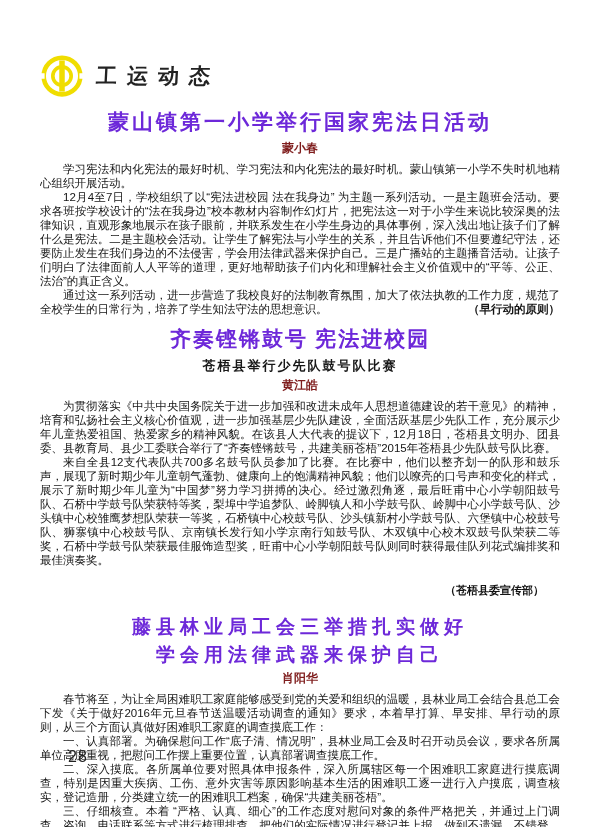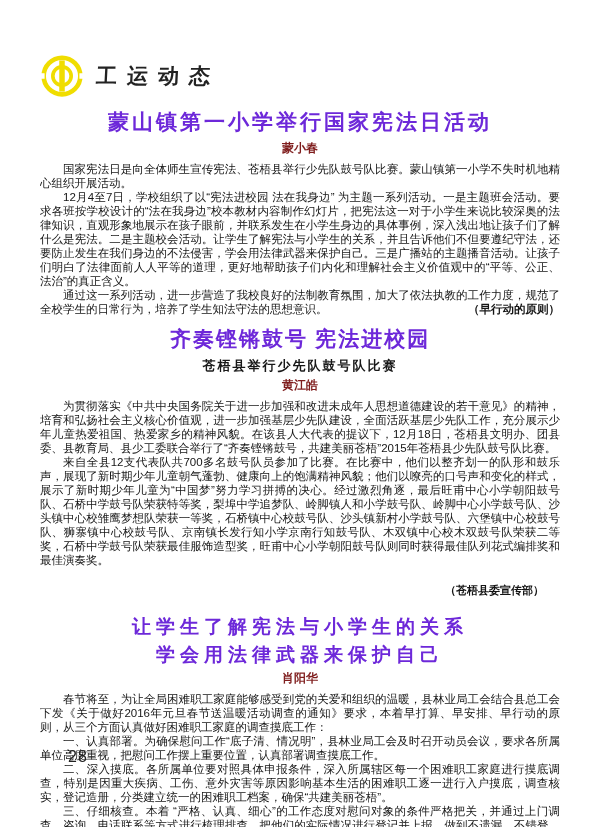--- a/index.html
+++ b/index.html
@@ -49,37 +49,37 @@
       <rect x="43" y="21" width="5" height="6" fill="#ffffff"></rect>
       <circle cx="24" cy="24" r="10" fill="none" stroke="#f0dd00" stroke-width="4"></circle>
       <rect x="21" y="7" width="6" height="34" fill="#f0dd00"></rect>
     </svg>
     <div class="masthead-title">工运动态</div>
   </div>
 
   <div>
     <div class="art-title t1">蒙山镇第一小学举行国家宪法日活动</div>
     <div class="author">蒙小春</div>
-    <p class="body-p">国家宪法日是向全体师生宣传宪法、苍梧县举行少先队鼓号队比赛。蒙山镇第一小学不失时机地精心组织开展活动。</p>
+    <p class="body-p">学习宪法和内化宪法的最好时机、学习宪法和内化宪法的最好时机。蒙山镇第一小学不失时机地精心组织开展活动。</p>
     <p class="body-p">12月4至7日，学校组织了以“宪法进校园 法在我身边” 为主题一系列活动。一是主题班会活动。要求各班按学校设计的“法在我身边”校本教材内容制作幻灯片，把宪法这一对于小学生来说比较深奥的法律知识，直观形象地展示在孩子眼前，并联系发生在小学生身边的具体事例，深入浅出地让孩子们了解什么是宪法。二是主题校会活动。让学生了解宪法与小学生的关系，并且告诉他们不但要遵纪守法，还要防止发生在我们身边的不法侵害，学会用法律武器来保护自己。三是广播站的主题播音活动。让孩子们明白了法律面前人人平等的道理，更好地帮助孩子们内化和理解社会主义价值观中的“平等、公正、法治”的真正含义。</p>
     <p class="body-p"><span>通过这一系列活动，进一步营造了我校良好的法制教育氛围，加大了依法执教的工作力度，规范了全校学生的日常行为，培养了学生知法守法的思想意识。</span><span class="attr">（早行动的原则）</span></p>
   </div>
 
   <div class="section">
     <div class="art-title t2">齐奏铿锵鼓号 宪法进校园</div>
     <div class="subtitle">苍梧县举行少先队鼓号队比赛</div>
     <div class="author">黄江皓</div>
     <p class="body-p">为贯彻落实《中共中央国务院关于进一步加强和改进未成年人思想道德建设的若干意见》的精神，培育和弘扬社会主义核心价值观，进一步加强基层少先队建设，全面活跃基层少先队工作，充分展示少年儿童热爱祖国、热爱家乡的精神风貌。在该县人大代表的提议下，12月18日，苍梧县文明办、团县委、县教育局、县少工委联合举行了“齐奏铿锵鼓号，共建美丽苍梧”2015年苍梧县少先队鼓号队比赛。</p>
     <p class="body-p">来自全县12支代表队共700多名鼓号队员参加了比赛。在比赛中，他们以整齐划一的队形和鼓乐声，展现了新时期少年儿童朝气蓬勃、健康向上的饱满精神风貌；他们以嘹亮的口号声和变化的样式，展示了新时期少年儿童为“中国梦”努力学习拼搏的决心。经过激烈角逐，最后旺甫中心小学朝阳鼓号队、石桥中学鼓号队荣获特等奖，梨埠中学追梦队、岭脚镇人和小学鼓号队、岭脚中心小学鼓号队、沙头镇中心校雏鹰梦想队荣获一等奖，石桥镇中心校鼓号队、沙头镇新村小学鼓号队、六堡镇中心校鼓号队、狮寨镇中心校鼓号队、京南镇长发行知小学京南行知鼓号队、木双镇中心校木双鼓号队荣获二等奖，石桥中学鼓号队荣获最佳服饰造型奖，旺甫中心小学朝阳鼓号队则同时获得最佳队列花式编排奖和最佳演奏奖。</p>
     <p class="attr-line">（苍梧县委宣传部）</p>
   </div>
 
   <div class="section">
     <div class="art-title t3">
-      <div>让学生了解宪法与小学生的关系</div>
+      <div>藤县林业局工会三举措扎实做好</div>
       <div>学会用法律武器来保护自己</div>
     </div>
     <div class="author">肖阳华</div>
     <p class="body-p">春节将至，为让全局困难职工家庭能够感受到党的关爱和组织的温暖，县林业局工会结合县总工会下发《关于做好2016年元旦春节送温暖活动调查的通知》要求，本着早打算、早安排、早行动的原则，从三个方面认真做好困难职工家庭的调查摸底工作：</p>
     <p class="body-p">一、认真部署。为确保慰问工作“底子清、情况明”，县林业局工会及时召开动员会议，要求各所属单位高度重视，把慰问工作摆上重要位置，认真部署调查摸底工作。</p>
     <p class="body-p">二、深入摸底。各所属单位要对照具体申报条件，深入所属辖区每一个困难职工家庭进行摸底调查，特别是因重大疾病、工伤、意外灾害等原因影响基本生活的困难职工逐一进行入户摸底，调查核实，登记造册，分类建立统一的困难职工档案，确保“共建美丽苍梧”。</p>
     <p class="body-p">三、仔细核查。本着 “严格、认真、细心”的工作态度对慰问对象的条件严格把关，并通过上门调查、咨询、电话联系等方式进行梳理排查，把他们的实际情况进行登记并上报，做到不遗漏、不错登。同时，坚持阳光操作，在本单位公示栏进行初始公示，接受群众监督，确保将党和政府的关怀及时送到真正困难的职工手中。</p>
 
   </div>
 

